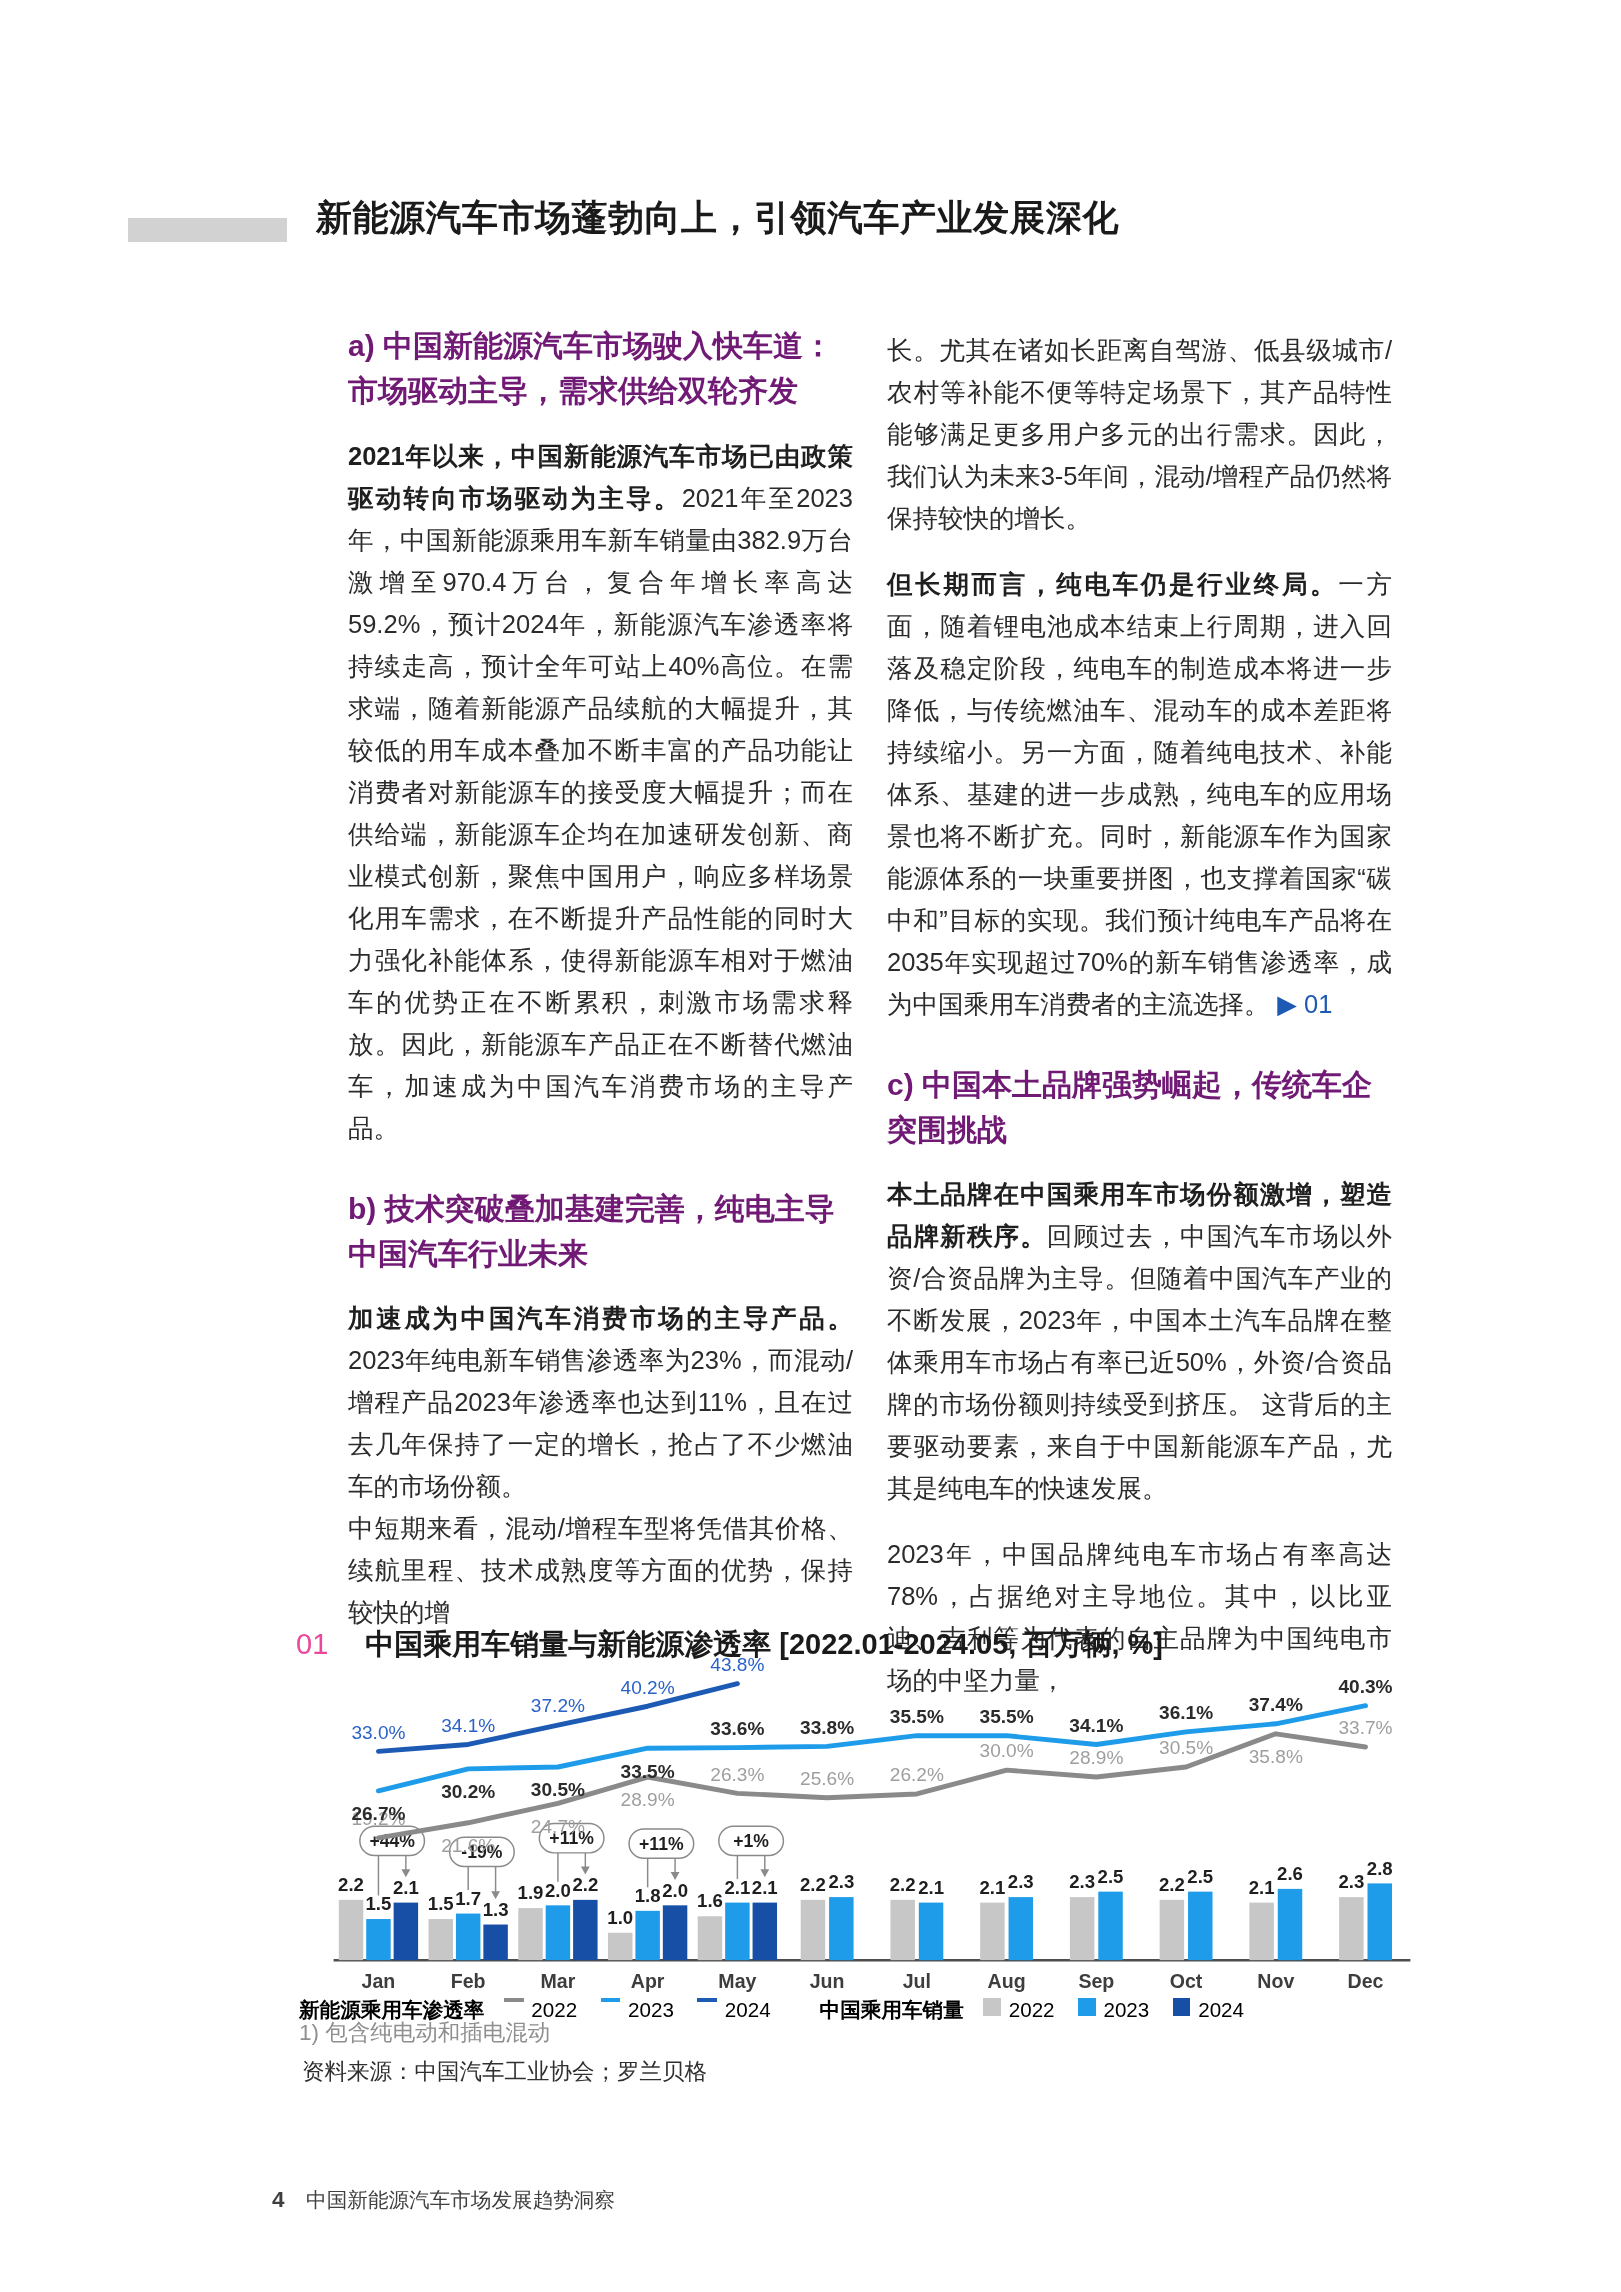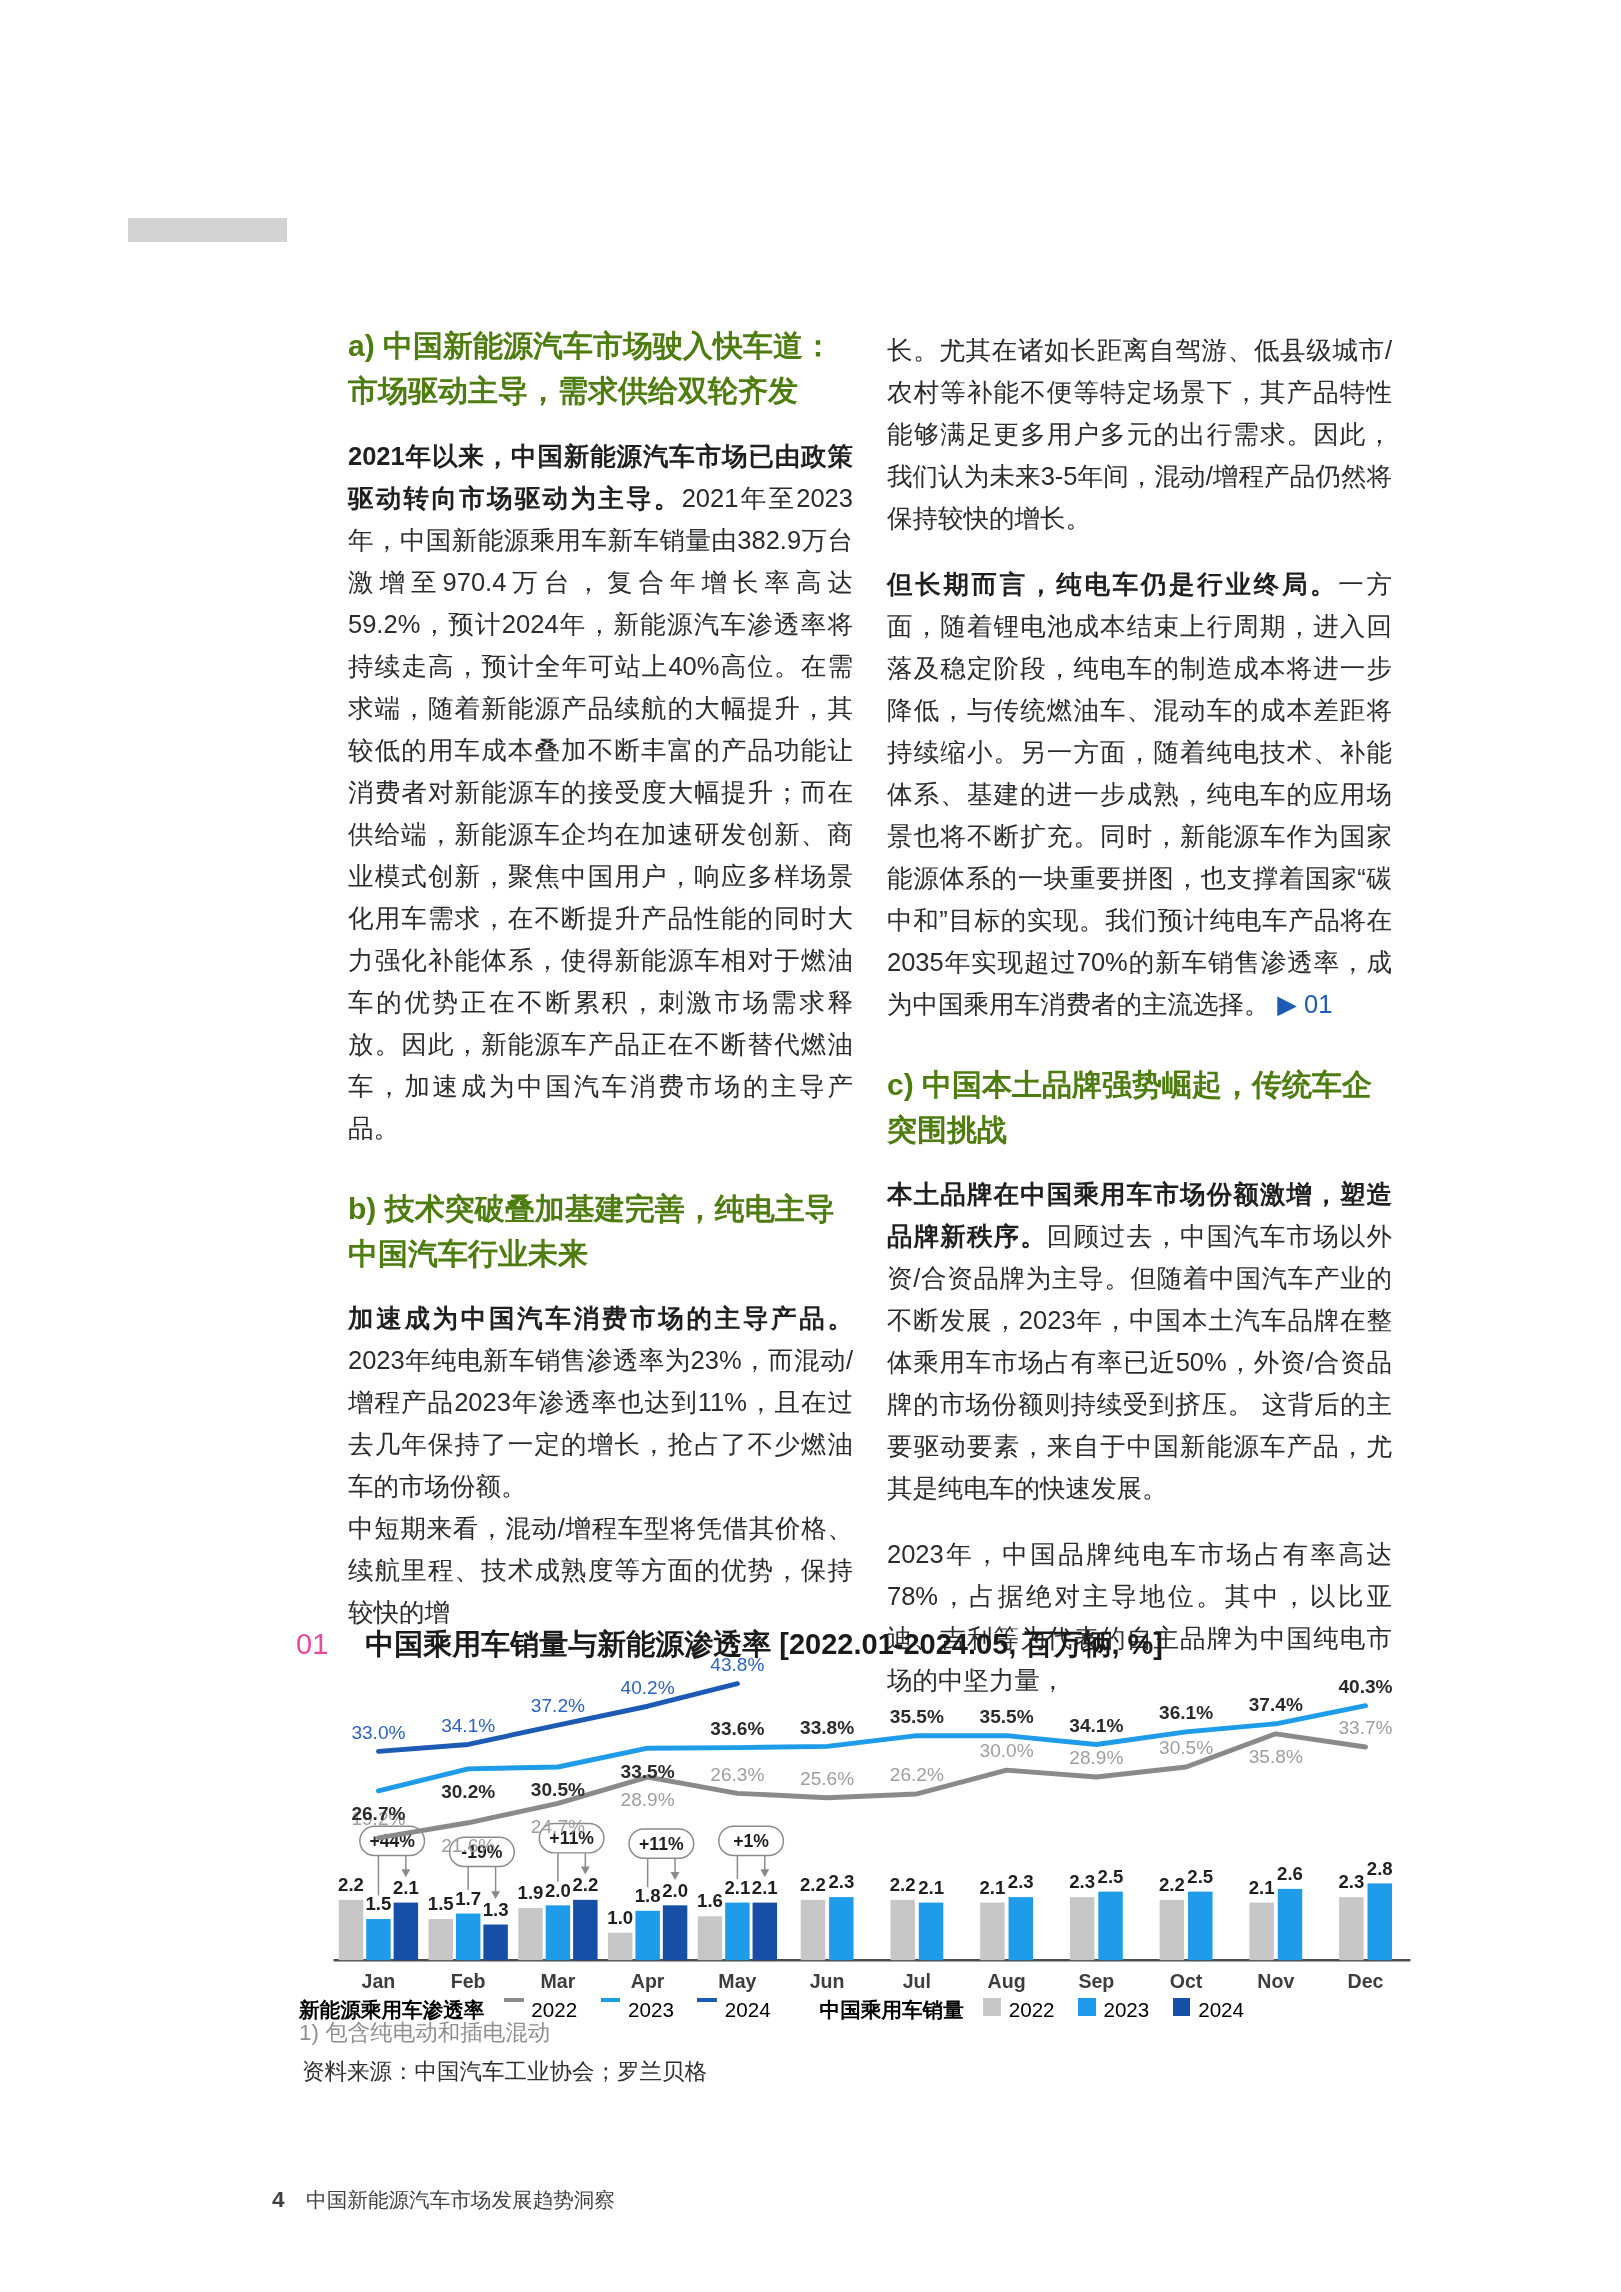--- a/index.html
+++ b/index.html
@@ -6,21 +6,21 @@
   .page{position:relative;width:1621px;height:2293px;background:#ffffff;margin:0 auto;overflow:hidden;
         font-family:"Liberation Sans","DejaVu Sans",sans-serif;}
   .title-bar{position:absolute;left:128px;top:218px;width:159px;height:23.5px;background:#d2d2d2;}
   h1.page-title{position:absolute;left:316px;top:196px;margin:0;font-size:36px;line-height:43px;
         color:#1a1a1a;font-weight:700;letter-spacing:0.5px;}
   .col{position:absolute;width:505px;font-size:25.5px;line-height:42px;color:#2b2b2b;text-align:justify;}
   .col-left{left:348px;top:323px;}
   .col-right{left:887px;top:329px;}
   .col p{margin:0 0 23.5px;}
   .col p.nogap{margin-top:-23.5px;}
-  .sec-h{font-size:30px;line-height:45px;color:#4d7c0f;font-weight:700;margin:37px 0 21.6px;white-space:pre-line;text-align:left;}
+  .sec-h{font-size:30px;line-height:45px;color:#701a75;font-weight:700;margin:37px 0 21.6px;white-space:pre-line;text-align:left;}
   .col > :first-child{margin-top:0;}
   .lead{font-weight:700;color:#1f1f1f;}
   .figref{color:#1d5ab4;font-weight:400;margin-left:7.8px;white-space:nowrap;}
   
   .fig-head{position:absolute;left:296px;top:1625px;display:flex;align-items:baseline;}
   .fig-num{font-size:29px;font-weight:400;color:#ec4899;}
   .fig-title{font-size:29px;font-weight:700;color:#1a1a1a;margin-left:37px;}
   #chart-svg{position:absolute;left:333px;top:1642px;width:1078px;height:372px;}
   #chart-svg text{font-family:"Liberation Sans","DejaVu Sans",sans-serif;}
   .legend{position:absolute;left:299px;top:1996px;display:flex;align-items:center;font-size:20.6px;color:#000000;}
@@ -34,20 +34,21 @@
   .footer{position:absolute;left:272px;top:2186px;font-size:20.6px;color:#3f3f3f;display:flex;align-items:baseline;}
   .footer .pagenum{font-weight:700;font-size:22.5px;}
   .footer .foottext{margin-left:21.6px;}
 </style>
 </head>
 <body>
 
 <div class="page">
 
   <div class="title-bar"></div>
+  <h1 class="page-title">新能源汽车市场蓬勃向上，引领汽车产业发展深化</h1>
 
   <div class="col col-left">
     <h2 class="sec-h">a) 中国新能源汽车市场驶入快车道：
 市场驱动主导，需求供给双轮齐发</h2>
     <p><span class="lead">2021年以来，中国新能源汽车市场已由政策驱动转向市场驱动为主导。</span><span>2021年至2023年，中国新能源乘用车新车销量由382.9万台激增至970.4万台，复合年增长率高达59.2%，预计2024年，新能源汽车渗透率将持续走高，预计全年可站上40%高位。在需求端，随着新能源产品续航的大幅提升，其较低的用车成本叠加不断丰富的产品功能让消费者对新能源车的接受度大幅提升；而在供给端，新能源车企均在加速研发创新、商业模式创新，聚焦中国用户，响应多样场景化用车需求，在不断提升产品性能的同时大力强化补能体系，使得新能源车相对于燃油车的优势正在不断累积，刺激市场需求释放。因此，新能源车产品正在不断替代燃油车，加速成为中国汽车消费市场的主导产品。</span></p>
     <h2 class="sec-h">b) 技术突破叠加基建完善，纯电主导
 中国汽车行业未来</h2>
     <p><span class="lead">加速成为中国汽车消费市场的主导产品。</span><span>2023年纯电新车销售渗透率为23%，而混动/增程产品2023年渗透率也达到11%，且在过去几年保持了一定的增长，抢占了不少燃油车的市场份额。</span></p>
     <p class="nogap">中短期来看，混动/增程车型将凭借其价格、续航里程、技术成熟度等方面的优势，保持较快的增</p>
   </div>

